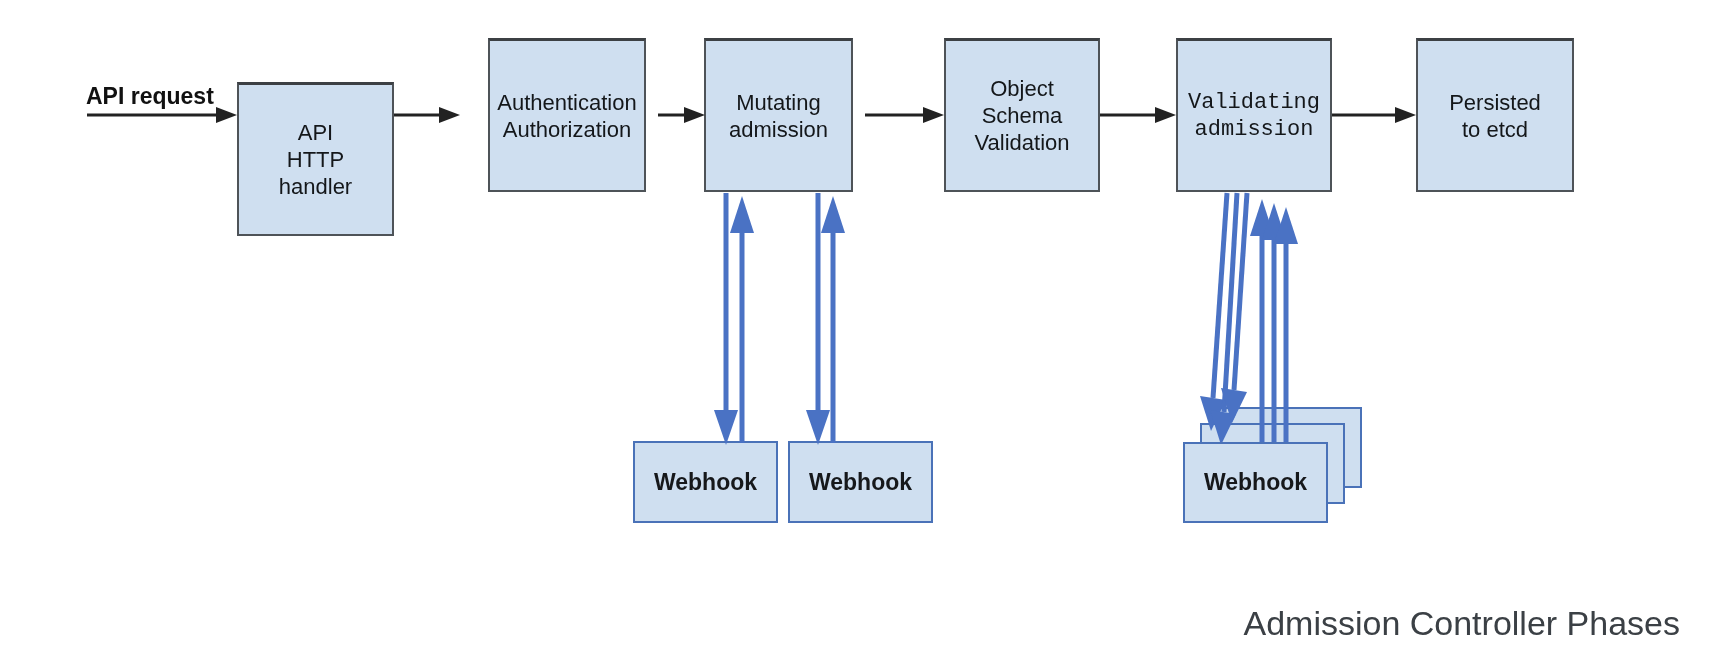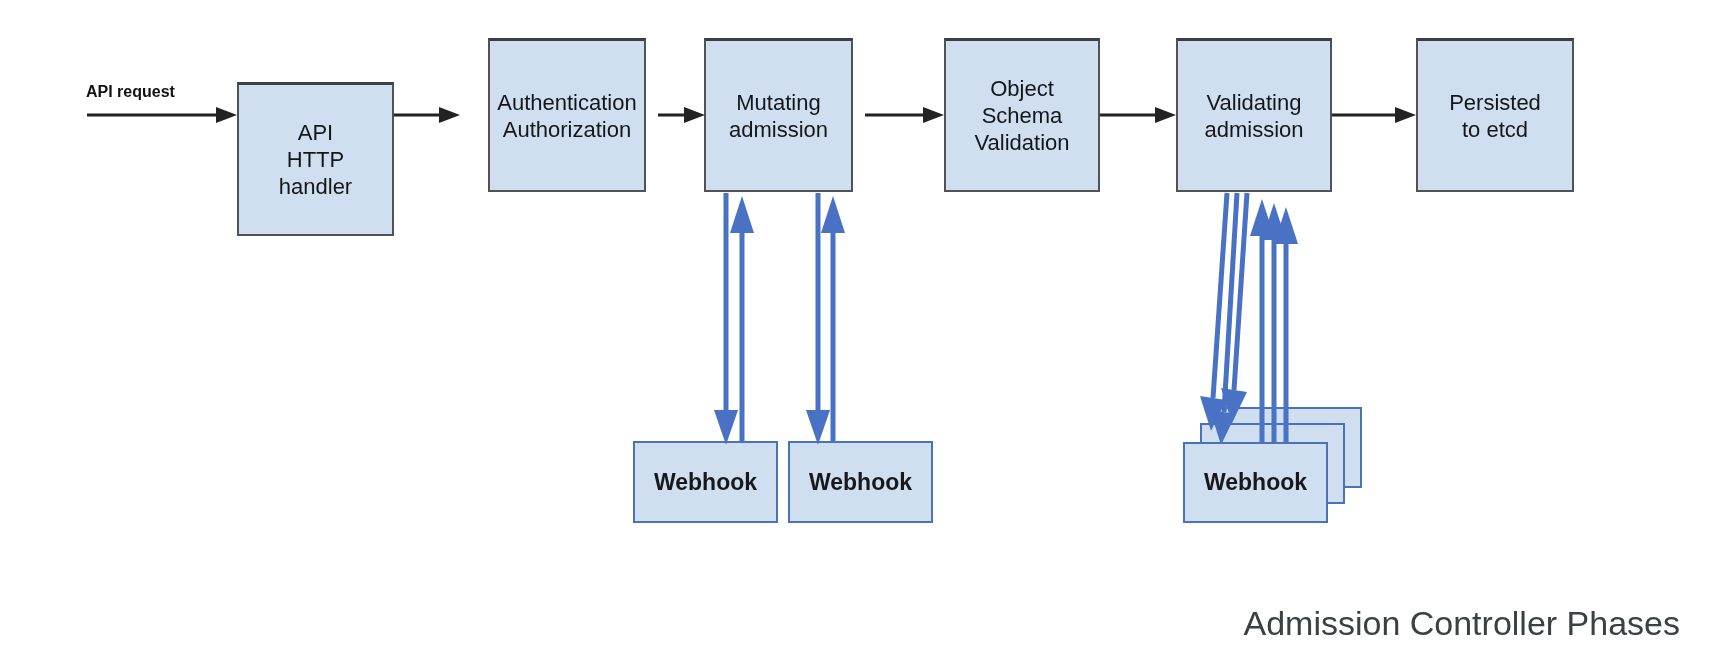--- a/index.html
+++ b/index.html
@@ -50,21 +50,21 @@
     font-size: 23px;
     font-weight: bold;
     color: #16181b;
     text-align: center;
   }
   .stack-front { z-index: 3; }
   .api-request {
     position: absolute;
     left: 86px;
     top: 83px;
-    font-size: 16px;
+    font-size: 23px;
     font-weight: bold;
     color: #111111;
     z-index: 1;
   }
   .caption {
     position: absolute;
     left: 0;
     top: 604px;
     width: 1680px;
     text-align: right;
@@ -161,21 +161,21 @@
   </div>
   <div class="box phase-box" style="left:704px;width:149px;">
     <div class="phase-label">Mutating
 admission</div>
   </div>
   <div class="box phase-box" style="left:944px;width:156px;">
     <div class="phase-label">Object
 Schema
 Validation</div>
   </div>
-  <div class="box phase-box" style="left:1176px;width:156px;">
+  <div class="box phase-box" style="left:1176px;width:156px;font-family:Liberation Mono, monospace;">
     <div class="phase-label">Validating
 admission</div>
   </div>
   <div class="box phase-box" style="left:1416px;width:158px;">
     <div class="phase-label">Persisted
 to etcd</div>
   </div>
 
   <div class="box webhook-box" style="left:633px;top:441px;">
     <div class="webhook-label">Webhook</div>

